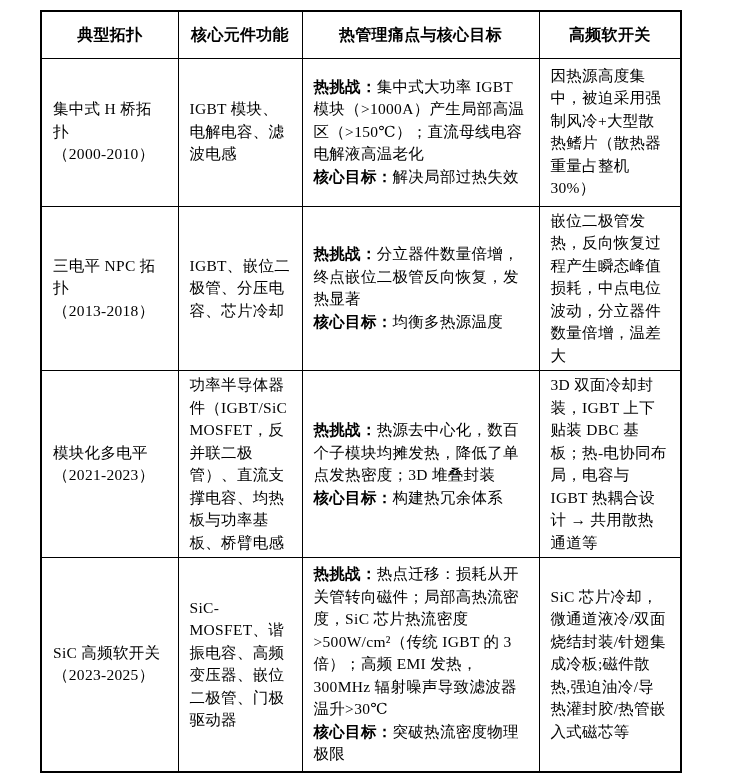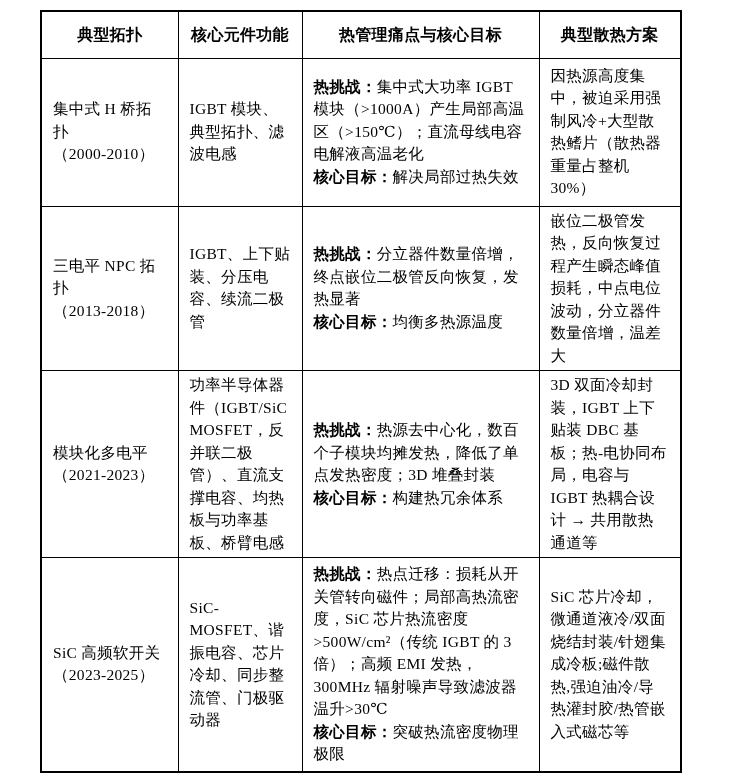--- a/index.html
+++ b/index.html
@@ -61,58 +61,58 @@
       <col style="width:137px">
       <col style="width:124px">
       <col style="width:237px">
       <col style="width:142px">
     </colgroup>
     <thead>
       <tr class="hrow">
         <th>典型拓扑</th>
         <th>核心元件功能</th>
         <th>热管理痛点与核心目标</th>
-        <th>典型散热方案</th>
+        <th>高频软开关</th>
       </tr>
     </thead>
     <tbody>
       <tr class="r1">
         <td class="c1">集中式 H 桥拓扑
 （2000-2010）</td>
-        <td class="c2">IGBT 模块、典型拓扑、滤波电感</td>
+        <td class="c2">IGBT 模块、电解电容、滤波电感</td>
         <td class="c3">
           <p><span class="lbl">热挑战：</span><span>集中式大功率 IGBT 模块（&gt;1000A）产生局部高温区（&gt;150℃）；直流母线电容电解液高温老化</span></p>
           <p><span class="lbl">核心目标：</span><span>解决局部过热失效</span></p>
         </td>
         <td class="c4">因热源高度集中，被迫采用强制风冷+大型散热鳍片（散热器重量占整机 30%）</td>
       </tr>
       <tr class="r2">
         <td class="c1">三电平 NPC 拓扑
 （2013-2018）</td>
-        <td class="c2">IGBT、上下贴装、分压电容、续流二极管</td>
+        <td class="c2">IGBT、嵌位二极管、分压电容、芯片冷却</td>
         <td class="c3">
           <p><span class="lbl">热挑战：</span><span>分立器件数量倍增，终点嵌位二极管反向恢复，发热显著</span></p>
           <p><span class="lbl">核心目标：</span><span>均衡多热源温度</span></p>
         </td>
         <td class="c4">嵌位二极管发热，反向恢复过程产生瞬态峰值损耗，中点电位波动，分立器件数量倍增，温差大</td>
       </tr>
       <tr class="r3">
         <td class="c1">模块化多电平
 （2021-2023）</td>
         <td class="c2">功率半导体器件（IGBT/SiC MOSFET，反并联二极管）、直流支撑电容、均热板与功率基板、桥臂电感</td>
         <td class="c3">
           <p><span class="lbl">热挑战：</span><span>热源去中心化，数百个子模块均摊发热，降低了单点发热密度；3D 堆叠封装</span></p>
           <p><span class="lbl">核心目标：</span><span>构建热冗余体系</span></p>
         </td>
         <td class="c4">3D 双面冷却封装，IGBT 上下贴装 DBC 基板；热-电协同布局，电容与 IGBT 热耦合设计 → 共用散热通道等</td>
       </tr>
       <tr class="r4">
         <td class="c1">SiC 高频软开关
 （2023-2025）</td>
-        <td class="c2">SiC-MOSFET、谐振电容、芯片冷却、同步整流管、门极驱动器</td>
+        <td class="c2">SiC-MOSFET、谐振电容、高频变压器、嵌位二极管、门极驱动器</td>
         <td class="c3">
           <p><span class="lbl">热挑战：</span><span>热点迁移：损耗从开关管转向磁件；局部高热流密度，SiC 芯片热流密度&gt;500W/cm²（传统 IGBT 的 3 倍）；高频 EMI 发热，300MHz 辐射噪声导致滤波器温升&gt;30℃</span></p>
           <p><span class="lbl">核心目标：</span><span>突破热流密度物理极限</span></p>
         </td>
         <td class="c4">SiC 芯片冷却，微通道液冷/双面烧结封装/针翅集成冷板;磁件散热,强迫油冷/导热灌封胶/热管嵌入式磁芯等</td>
       </tr>
     </tbody>
   </table>
 </div>
 

